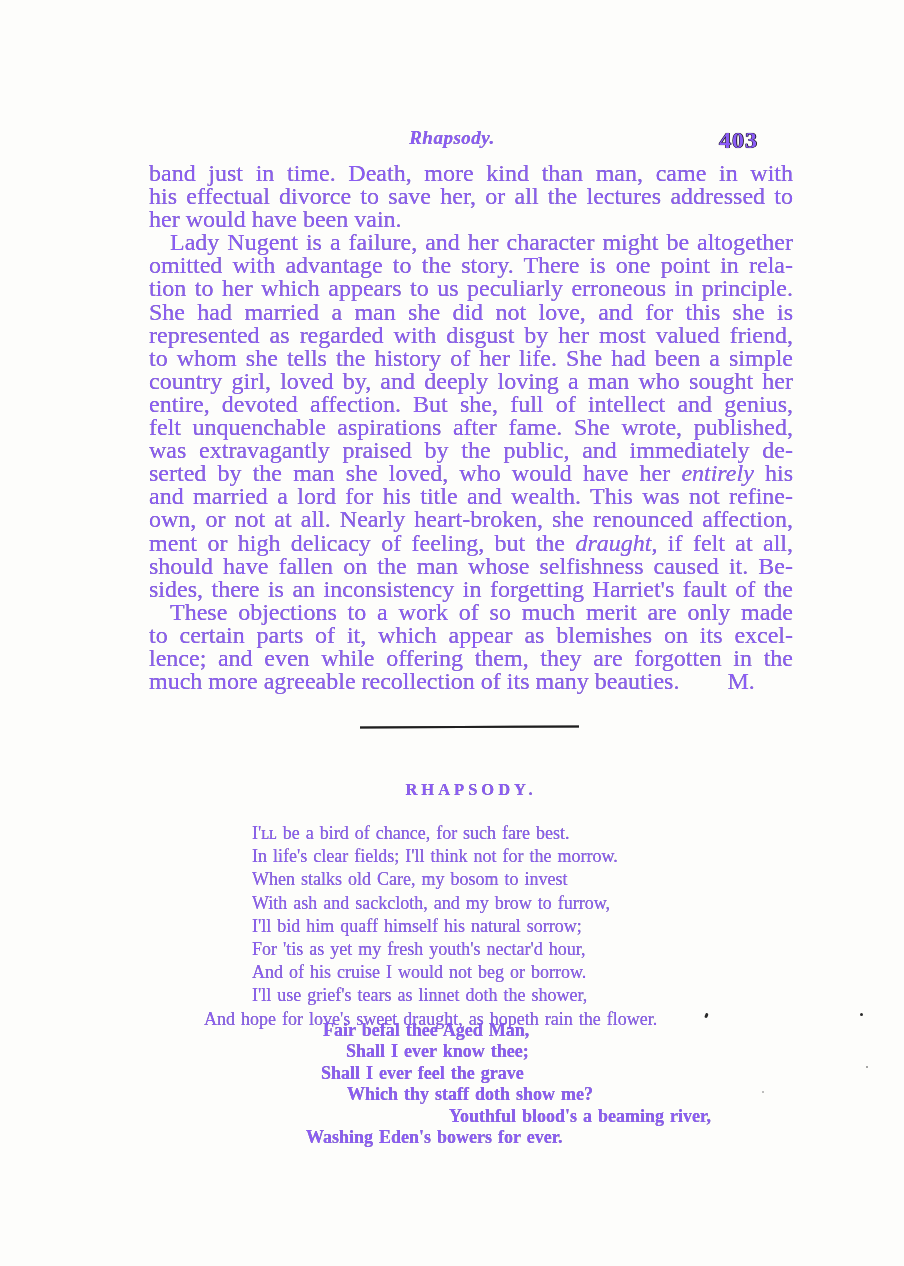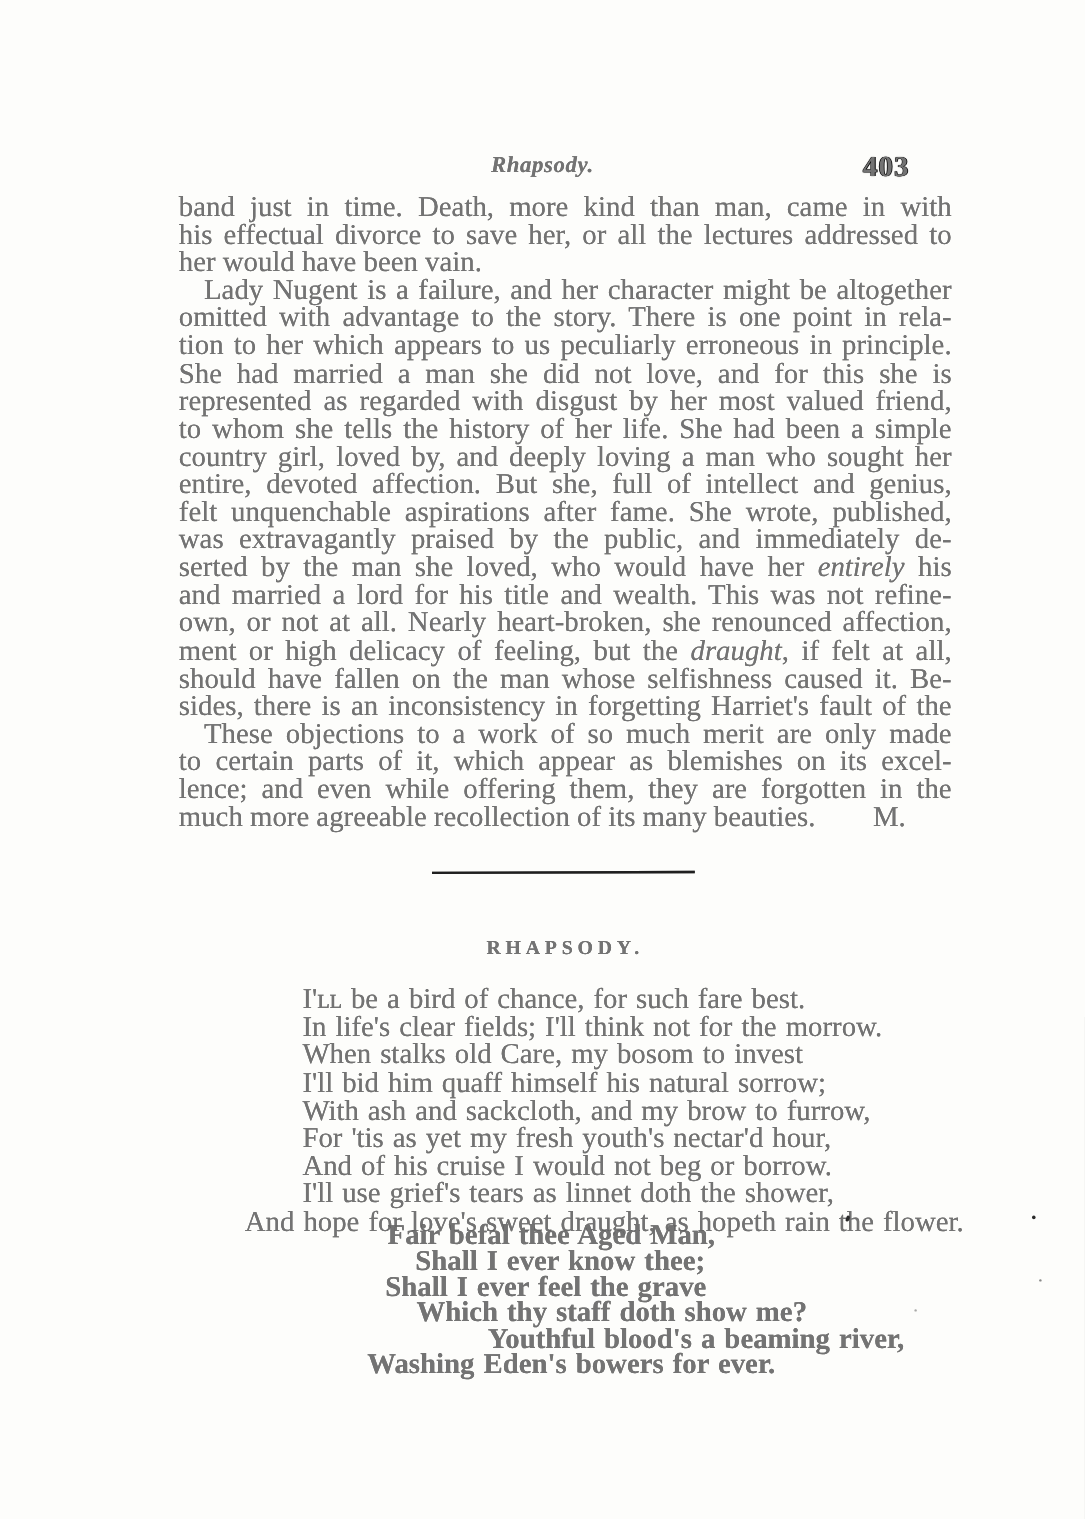--- a/index.html
+++ b/index.html
@@ -3,21 +3,21 @@
 <meta charset="utf-8">
 <style>
   html,body{margin:0;padding:0;background:#e8e8e8;}
   .page{
     position:relative;
     width:904px;height:1266px;
     margin:0 auto;
     background:#fdfdfb;
     overflow:hidden;
     font-family:"Liberation Serif", serif;
-    color:#737373;
+    color:#8b5cf6;
   }
   
   .running-head{
     position:absolute;top:127px;left:0;width:904px;
     text-align:center;
     font-style:italic;font-weight:700;font-size:19px;
     letter-spacing:0.5px;
     text-shadow:0 0 0.5px rgba(0,0,0,.55);
   }
   .page-num{
@@ -44,21 +44,21 @@
   }
   
   .poem-heading{
     position:absolute;left:149px;top:780px;width:644px;
     text-align:center;
     font-size:16.5px;font-weight:600;letter-spacing:4px;
     text-shadow:0 0 0.5px rgba(0,0,0,.6);
   }
   .stanza{
     position:absolute;left:149px;width:700px;
-    font-size:24px;
+    font-size:18px;
     text-shadow:0 0 0.5px rgba(0,0,0,.55);
     word-spacing:1.5px;
   }
   .stanza-1{top:822px;line-height:23.2px;}
   .stanza-2{top:1020px;line-height:21.4px;font-weight:600;}
   .vline{white-space:nowrap;}
   
   .speck{position:absolute;background:#2a2a2a;border-radius:50%;}
   .speck-a{left:860px;top:1013px;width:3px;height:3px;}
   .speck-b{left:705px;top:1013px;width:3px;height:5px;transform:rotate(20deg);border-radius:40% 60% 60% 40%;}
@@ -107,22 +107,22 @@
     </div>
 
   <div class="rule"></div>
 
   <div class="poem-heading">RHAPSODY.</div>
 
   <div class="stanza stanza-1">
       <div class="vline" style="padding-left: 103px;">I'ʟʟ be a bird of chance, for such fare best.</div>
       <div class="vline" style="padding-left: 103px;">In life's clear fields; I'll think not for the morrow.</div>
       <div class="vline" style="padding-left: 103px;">When stalks old Care, my bosom to invest</div>
+      <div class="vline" style="padding-left: 103px;">With ash and sackcloth, and my brow to furrow,</div>
       <div class="vline" style="padding-left: 103px;">I'll bid him quaff himself his natural sorrow;</div>
-      <div class="vline" style="padding-left: 103px;">With ash and sackcloth, and my brow to furrow,</div>
       <div class="vline" style="padding-left: 103px;">For 'tis as yet my fresh youth's nectar'd hour,</div>
       <div class="vline" style="padding-left: 103px;">And of his cruise I would not beg or borrow.</div>
       <div class="vline" style="padding-left: 103px;">I'll use grief's tears as linnet doth the shower,</div>
       <div class="vline" style="padding-left: 55px;">And hope for love's sweet draught, as hopeth rain the flower.</div>
     </div>
   <div class="stanza stanza-2">
       <div class="vline" style="padding-left: 174px;">Fair befal thee Aged Man,</div>
       <div class="vline" style="padding-left: 197px;">Shall I ever know thee;</div>
       <div class="vline" style="padding-left: 172px;">Shall I ever feel the grave</div>
       <div class="vline" style="padding-left: 198px;">Which thy staff doth show me?</div>

